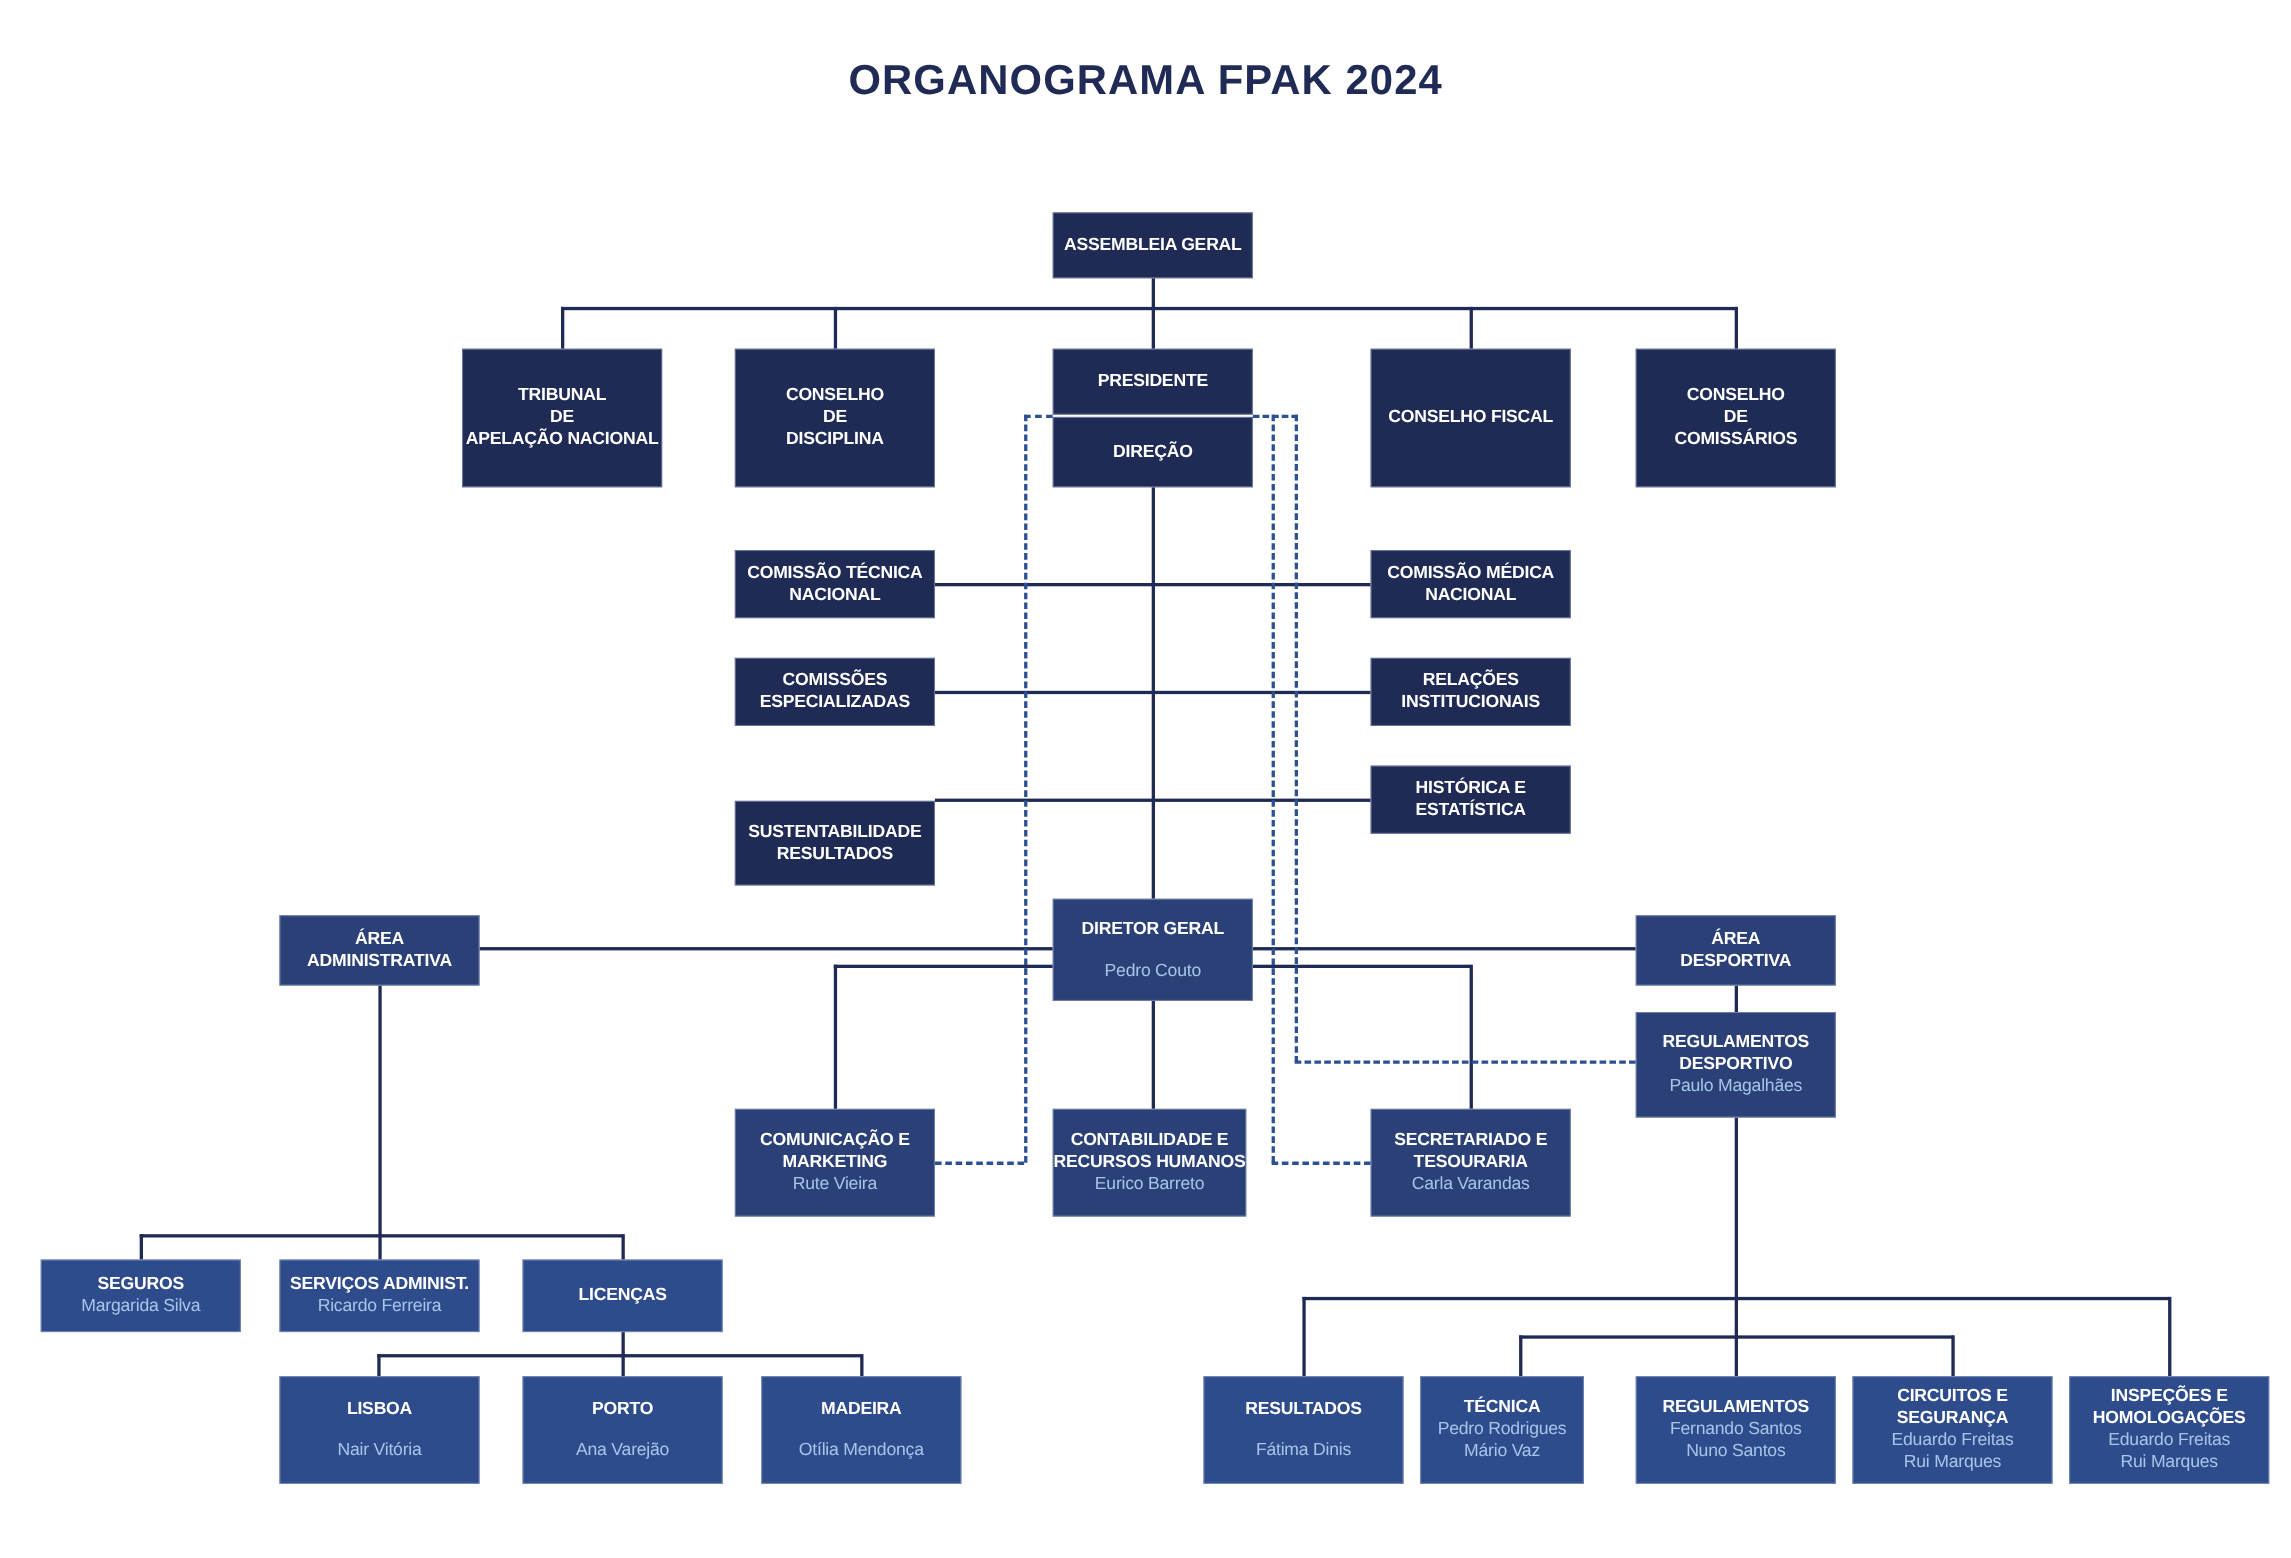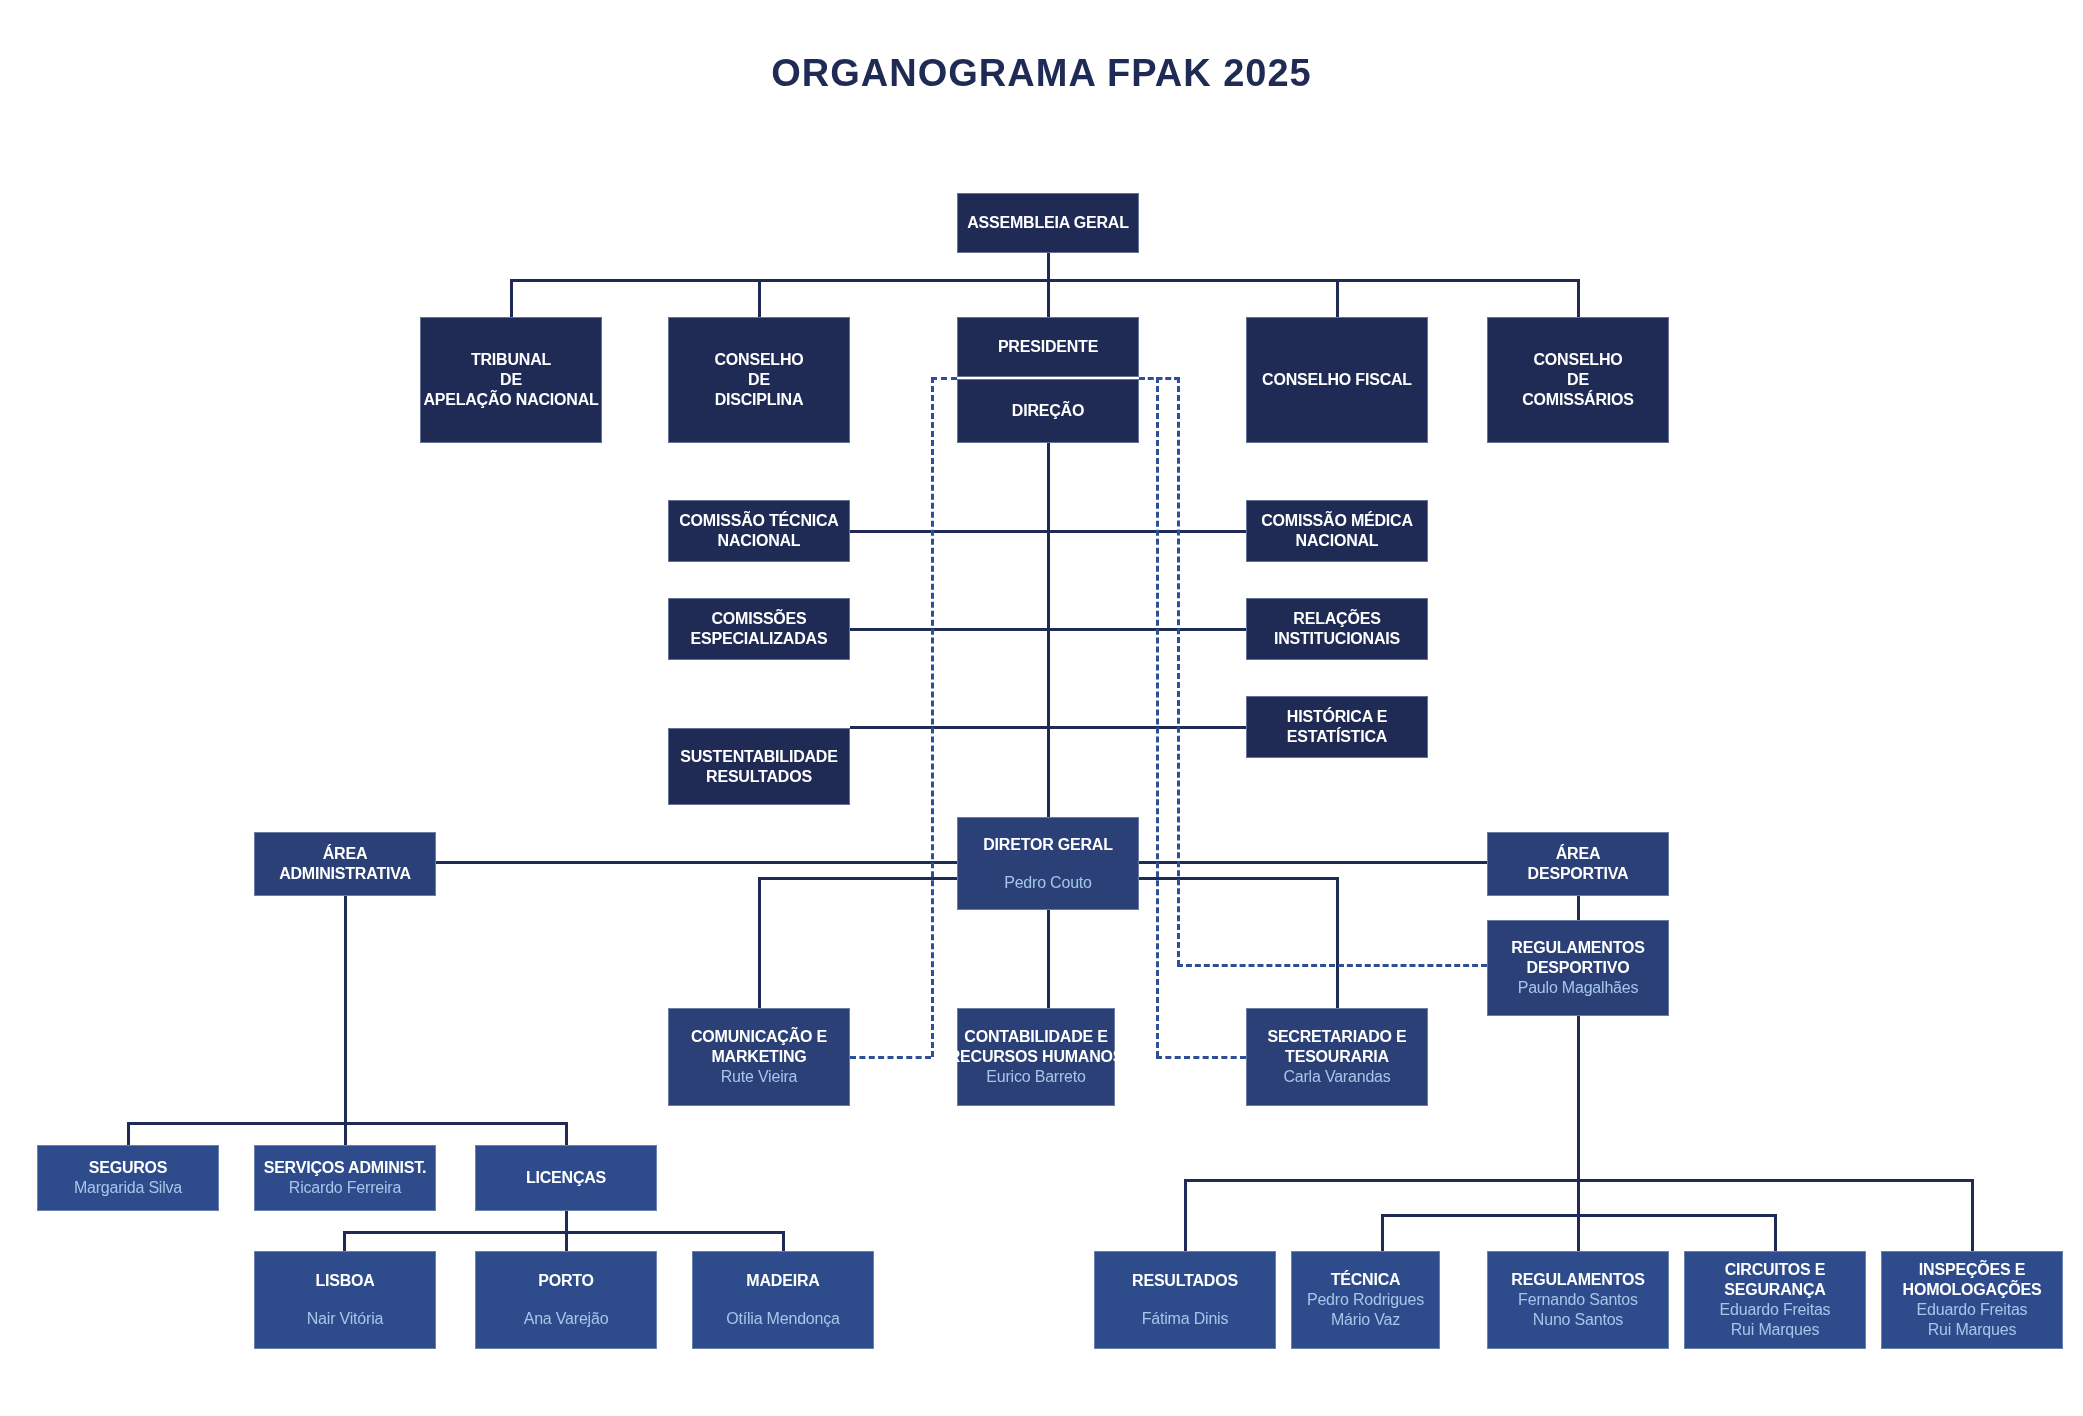--- a/index.html
+++ b/index.html
@@ -57,21 +57,21 @@
     font-size:16px;letter-spacing:-0.2px;
     color:var(--person-text);line-height:20px;white-space:nowrap;
   }
   .node .person-block.gap{margin-top:18px;}
 </style>
 </head>
 <body>
 
 <div class="canvas">
 
-  <h1 class="title">ORGANOGRAMA FPAK 2025</h1>
+  <h1 class="title">ORGANOGRAMA FPAK 2024</h1>
 
   <div class="ln v" style="left:1047px;top:253px;height:27px"></div>
   <div class="ln h" style="left:510px;top:279px;width:1070px"></div>
   <div class="ln v" style="left:510px;top:279px;height:38px"></div>
   <div class="ln v" style="left:758px;top:279px;height:38px"></div>
   <div class="ln v" style="left:1047px;top:279px;height:38px"></div>
   <div class="ln v" style="left:1336px;top:279px;height:38px"></div>
   <div class="ln v" style="left:1577px;top:279px;height:38px"></div>
 
   <div class="ln v" style="left:1047px;top:443px;height:374px"></div>
@@ -194,21 +194,21 @@
     <div class="l">REGULAMENTOS</div>
     <div class="l">DESPORTIVO</div>
     <div class="p">Paulo Magalhães</div>
   </div>
 
   <div class="node mid" style="left:668px;top:1008px;width:182px;height:98px">
     <div class="l">COMUNICAÇÃO E</div>
     <div class="l">MARKETING</div>
     <div class="p">Rute Vieira</div>
   </div>
-  <div class="node mid" style="left:957px;top:1008px;width:158px;height:98px">
+  <div class="node mid" style="left:957px;top:1008px;width:176px;height:98px">
     <div class="l">CONTABILIDADE E</div>
     <div class="l">RECURSOS HUMANOS</div>
     <div class="p">Eurico Barreto</div>
   </div>
   <div class="node mid" style="left:1246px;top:1008px;width:182px;height:98px">
     <div class="l">SECRETARIADO E</div>
     <div class="l">TESOURARIA</div>
     <div class="p">Carla Varandas</div>
   </div>
 

